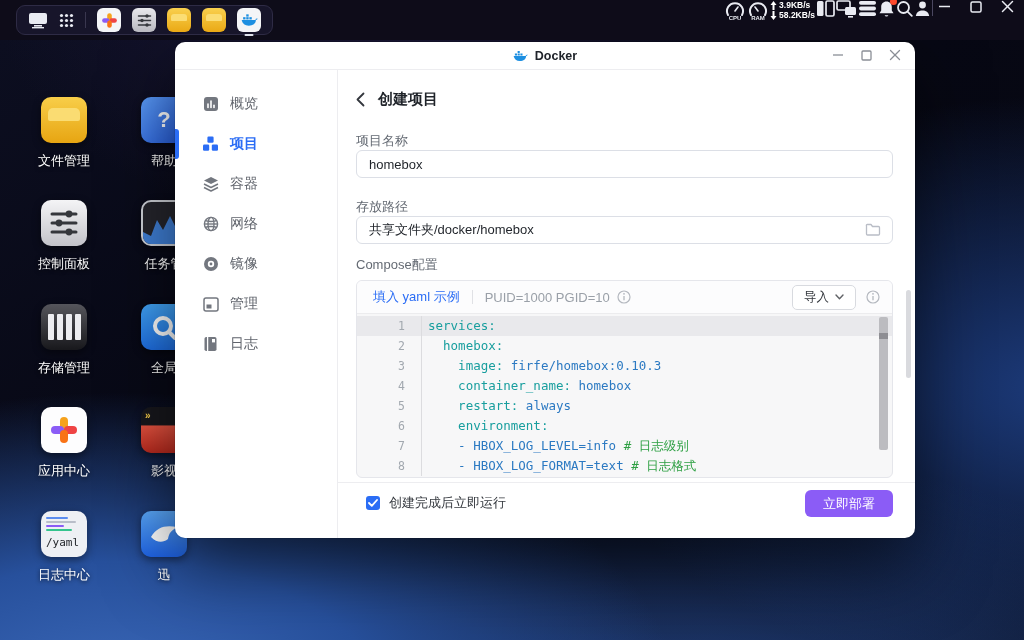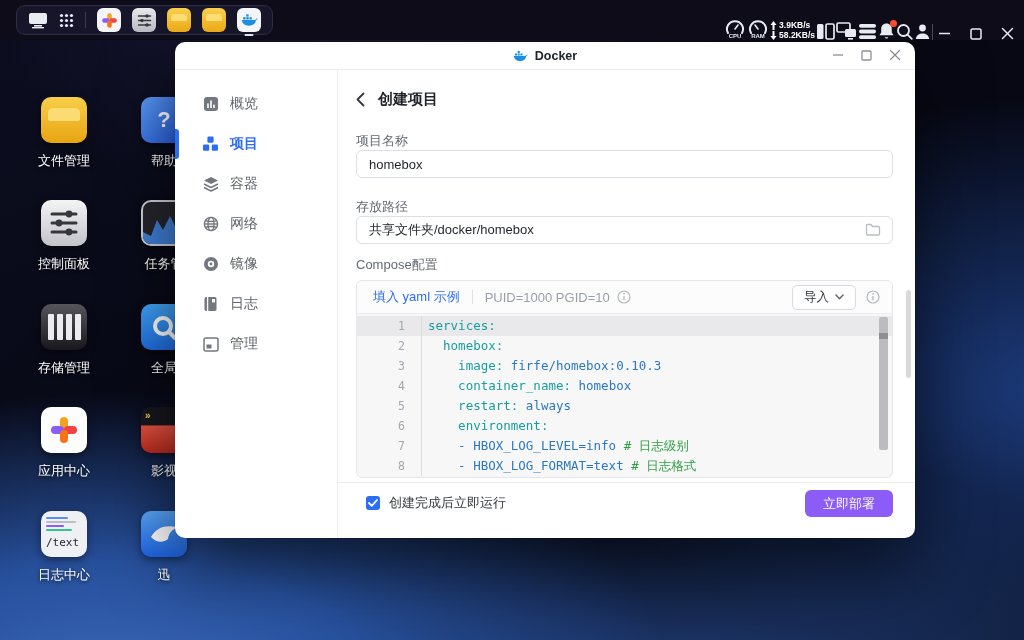--- a/index.html
+++ b/index.html
@@ -13,21 +13,21 @@
   .tb-pill{position:absolute;left:16px;top:5px;height:30px;display:flex;align-items:center;gap:11px;
     padding:0 11px;background:#17152a;border:1px solid #2e2b45;border-radius:9px}
   .tb-sep{width:1px;height:16px;background:#3a374f}
   .tb-app{width:24px;height:24px;border-radius:6px;position:relative;display:flex;align-items:center;justify-content:center}
   .tb-app.white{background:#f4f5f7}
   .tb-app.gray{background:linear-gradient(180deg,#e8e8ec,#b9b9c0)}
   .tb-app.folder{background:linear-gradient(180deg,#f9d04e,#eaa915)}
   .tb-app.folder::before{content:"";position:absolute;left:4px;right:4px;top:6px;height:7px;
     background:#fbdd74;border-radius:3px 3px 1px 1px}
   .run-dot{position:absolute;bottom:-4px;left:50%;transform:translateX(-50%);width:9px;height:2px;background:#dfe2ea;border-radius:1px}
-  .tb-right{position:absolute;right:10px;top:0;height:40px;display:flex;align-items:flex-end;gap:1px}
+  .tb-right{position:absolute;right:10px;top:0;height:40px;display:flex;align-items:flex-start;gap:1px}
   .net-col{display:flex;flex-direction:column;justify-content:center;line-height:10px}
   .net-row{color:#fff;font-size:8.5px;font-weight:bold;white-space:nowrap;display:flex;align-items:center;gap:2px}
   .tb-ico{display:flex;align-items:center;justify-content:center;position:relative}
   .bell-dot{position:absolute;top:-2px;right:-2px;width:7px;height:7px;border-radius:50%;background:#ff4a2d}
   .winctl{display:flex;align-items:center;gap:19px;margin-left:4px;color:#e9ebf2}
 
   
   .desktop{position:absolute;left:0;top:40px;width:1024px;height:600px;z-index:1;
     background:
       radial-gradient(820px 470px at 12% 112%, #3e6cbd 0%, #27509c 32%, rgba(20,40,90,0) 68%),
@@ -150,21 +150,21 @@
           </svg>
       </div>
       <div class="dlabel">应用中心</div>
     </div>
     <div class="dapp" style="left:18px;top:471px">
       <div class="dicon ic-logs">
         <b style="width:22px;background:#5b8def"></b>
           <b style="width:30px;background:#b9bec9"></b>
           <b style="width:18px;background:#8b5cf6"></b>
           <b style="width:26px;background:#34c48e"></b>
-        <span>/text</span>
+        <span>/yaml</span>
       </div>
       <div class="dlabel">日志中心</div>
     </div>
 
     <div class="dapp" style="left:118px;top:57px">
       <div class="dicon ic-help">?</div>
       <div class="dlabel">帮助</div>
     </div>
     <div class="dapp" style="left:118px;top:160px">
       <div class="dicon ic-task">
@@ -440,36 +440,36 @@
             <svg width="16" height="16" viewBox="0 0 16 16">
               <circle cx="8" cy="8" r="7" fill="currentColor"></circle>
               <circle cx="8" cy="8" r="3.2" fill="#fff"></circle>
               <circle cx="8" cy="8" r="1.4" fill="currentColor"></circle>
             </svg>
           </span>
         <span>镜像</span>
       </div>
       <div class="side-item">
         <span class="si-ico">
+            <svg width="16" height="15" viewBox="0 0 16 15">
+              <rect x="1" y="1" width="14" height="13" rx="2" fill="none" stroke="currentColor" stroke-width="1.5"></rect>
+              <rect x="3.5" y="7.5" width="5" height="4" fill="currentColor"></rect>
+            </svg>
+          </span>
+        <span>管理</span>
+      </div>
+      <div class="side-item">
+        <span class="si-ico">
             <svg width="15" height="16" viewBox="0 0 15 16">
               <rect x="1.5" y="1" width="12" height="14" rx="1.8" fill="currentColor"></rect>
               <line x1="4.6" y1="1" x2="4.6" y2="15" stroke="#fff" stroke-width="1.3"></line>
               <rect x="9" y="3" width="3" height="3.4" fill="#fff"></rect>
             </svg>
           </span>
         <span>日志</span>
-      </div>
-      <div class="side-item">
-        <span class="si-ico">
-            <svg width="16" height="15" viewBox="0 0 16 15">
-              <rect x="1" y="1" width="14" height="13" rx="2" fill="none" stroke="currentColor" stroke-width="1.5"></rect>
-              <rect x="3.5" y="7.5" width="5" height="4" fill="currentColor"></rect>
-            </svg>
-          </span>
-        <span>管理</span>
       </div>
     </div>
     <div class="v-divider"></div>
 
     <div class="content">
       <div class="c-header">
         <span style="display:flex;cursor:pointer">
             <svg width="9" height="15" viewBox="0 0 9 15">
               <polyline points="7.5,1.5 1.5,7.5 7.5,13.5" fill="none" stroke="#33373d" stroke-width="1.8" stroke-linecap="round" stroke-linejoin="round"></polyline>
             </svg>

